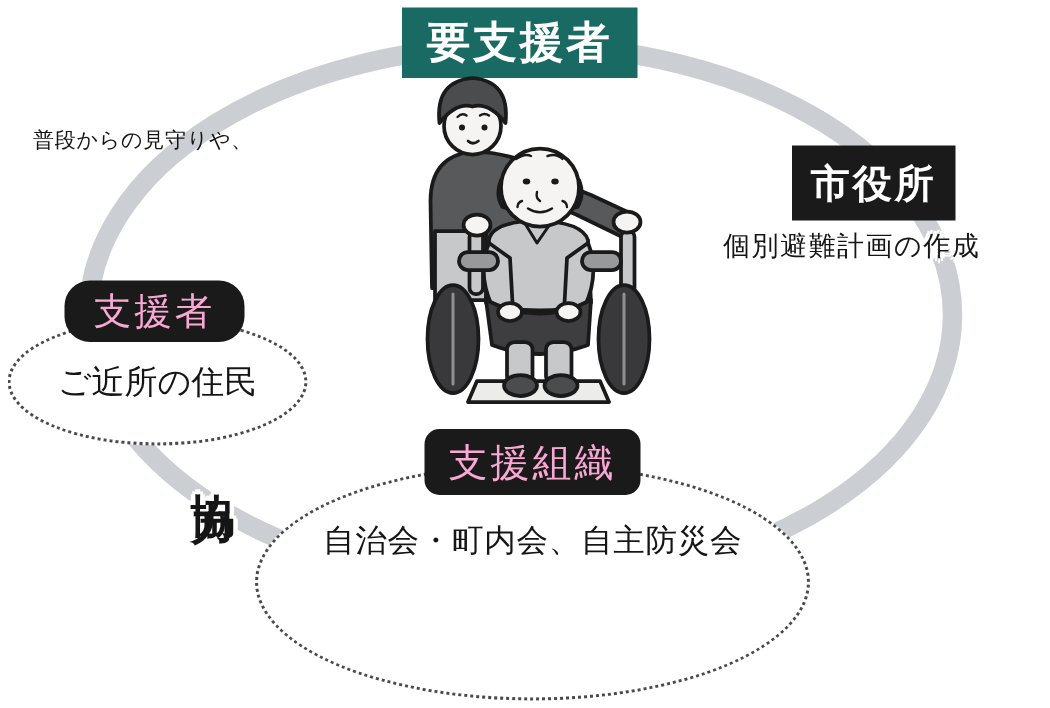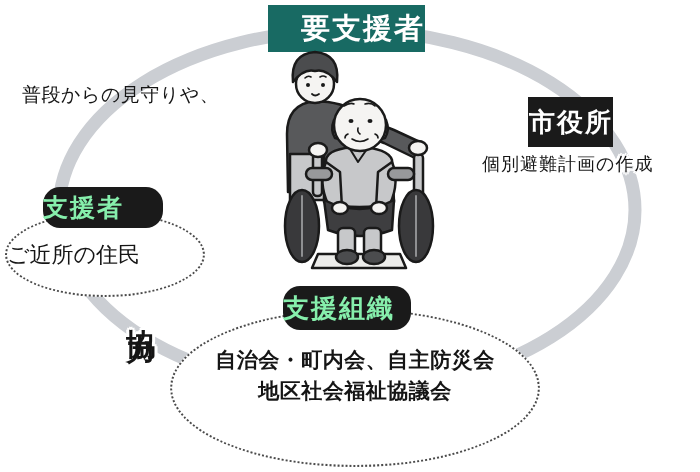--- a/index.html
+++ b/index.html
@@ -3,47 +3,47 @@
 <meta charset="utf-8">
 <style>
   html,body{margin:0;padding:0;background:#fff;}
   .stage{
     position:relative;width:700px;height:472px;background:#fff;overflow:hidden;
     font-family:"DejaVu Sans",sans-serif;color:#151515;
   }
   .stage svg.ring{position:absolute;left:0;top:0;}
   
   .box{
-    position:absolute;display:flex;align-items:center;justify-content:flex-end;
+    position:absolute;display:flex;align-items:center;justify-content:center;
     color:#fff;font-weight:bold;letter-spacing:2px;box-sizing:border-box;
   }
   .box-teal{left:268px;top:5px;width:157px;height:47px;background:#186a63;font-size:29px;}
-  .box-black{left:528px;top:97px;width:85px;height:50px;background:#1a1a1a;font-size:26px;}
+  .box-black{left:528px;top:97px;width:109px;height:50px;background:#1a1a1a;font-size:26px;}
   .pill{
-    position:absolute;display:flex;align-items:center;justify-content:flex-start;
-    background:#1a1a1a;color:#86efac;font-weight:bold;border-radius:17px;letter-spacing:2px;
+    position:absolute;display:flex;align-items:center;justify-content:center;
+    background:#1a1a1a;color:#f9a8d4;font-weight:normal;border-radius:17px;letter-spacing:2px;
     z-index:4;
   }
   .pill-supporter{left:43px;top:187px;width:120px;height:41px;font-size:25px;}
-  .pill-org{left:283px;top:286px;width:128px;height:44px;font-size:26px;}
+  .pill-org{left:283px;top:286px;width:144px;height:44px;font-size:26px;border-radius:10px;}
   
   .dot-ellipse{
     position:absolute;background:#fff;border:2px dotted #4a4a4a;border-radius:50%;
     box-sizing:border-box;z-index:2;
   }
   .ellipse-supporter{left:5px;top:212px;width:200px;height:85px;
-    display:flex;align-items:center;font-size:22px;font-weight:500;}
+    display:flex;align-items:center;justify-content:center;font-size:22px;font-weight:500;}
   .ellipse-org{left:170px;top:309px;width:370px;height:158px;}
   .ellipse-org .org-text{
     position:absolute;left:0;right:0;top:34px;text-align:center;
-    font-size:21px;line-height:31px;font-weight:700;letter-spacing:0.5px;
+    font-size:21px;line-height:31px;font-weight:400;letter-spacing:0.5px;
   }
   
   .note{position:absolute;font-weight:500;color:#151515;z-index:3;}
-  .note-watch{left:22px;top:80px;font-size:19px;line-height:29px;letter-spacing:0.5px;}
+  .note-watch{left:22px;top:80px;font-size:14px;line-height:29px;letter-spacing:0.5px;}
   .halo{
     text-shadow:-2px -2px 0 #fff,2px -2px 0 #fff,-2px 2px 0 #fff,2px 2px 0 #fff,
                 -3px 0 0 #fff,3px 0 0 #fff,0 -3px 0 #fff,0 3px 0 #fff;
   }
   .note-plan{left:482px;top:152px;font-size:18px;letter-spacing:1px;}
   .note-request{left:504px;top:290px;font-size:24px;letter-spacing:2px;}
   .coop{
     position:absolute;left:125px;top:304px;font-size:30px;font-weight:bold;z-index:5;
     writing-mode:vertical-rl;text-orientation:upright;letter-spacing:5px;line-height:1.1;
   }
@@ -58,21 +58,20 @@
     <ellipse cx="347" cy="210" rx="288" ry="180" fill="none" stroke="#cbced3" stroke-width="13"></ellipse>
   </svg>
 
   <div class="dot-ellipse ellipse-supporter">
     <span>ご近所の住民</span>
   </div>
 
   <div class="dot-ellipse ellipse-org">
     <div class="org-text">
       <div>自治会・町内会、自主防災会</div>
-      <div>地区社会福祉協議会</div>
     </div>
   </div>
 
   <div class="box box-teal">
     <span>要支援者</span>
   </div>
 
   <div class="box box-black">
     <span>市役所</span>
   </div>

